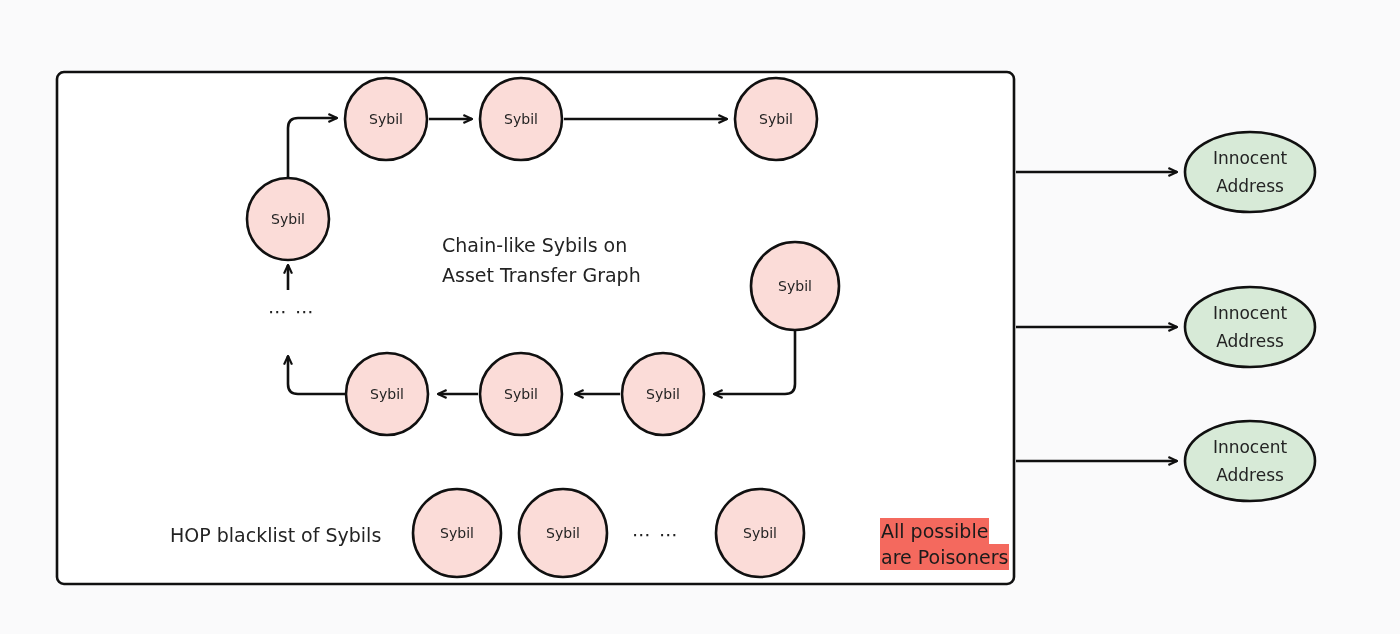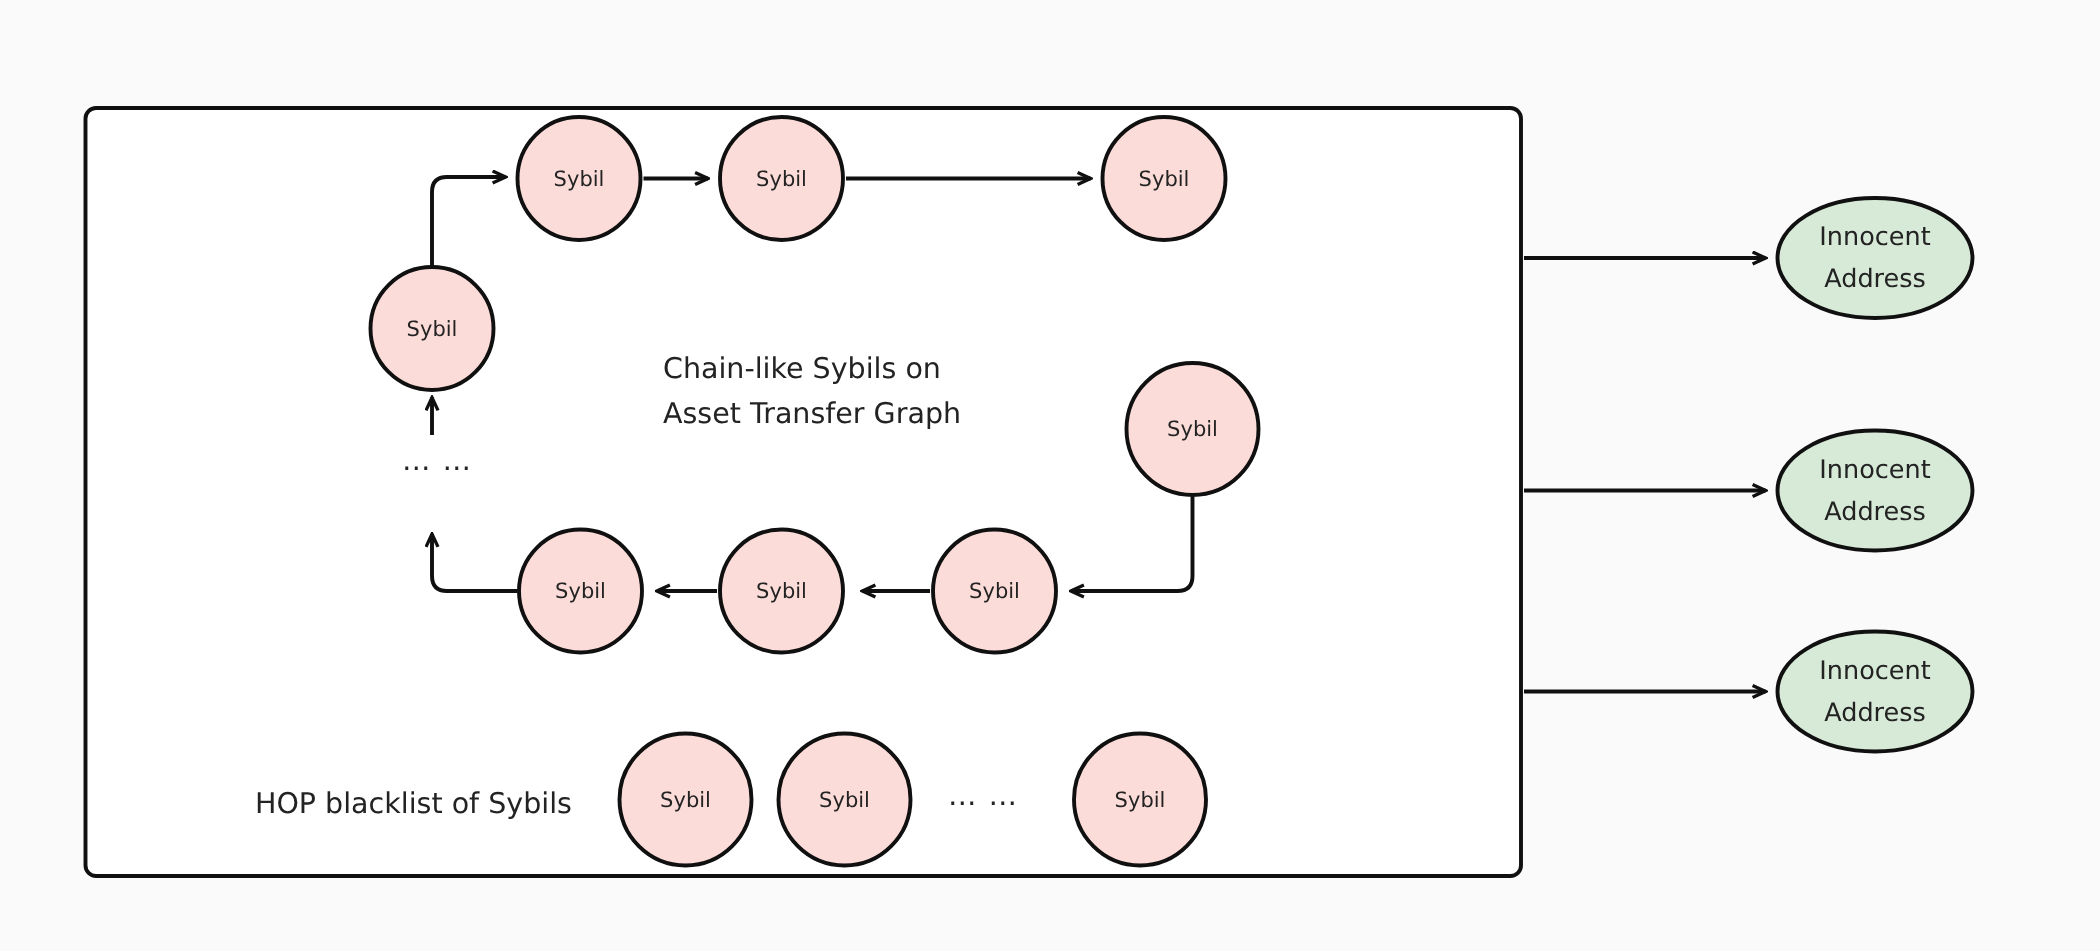--- a/index.html
+++ b/index.html
@@ -183,14 +183,18 @@
     </g>
 
     <text class="caption-text" x="442" y="252">Chain-like Sybils on</text>
     <text class="caption-text" x="442" y="282">Asset Transfer Graph</text>
     <text class="caption-text" x="170" y="542">HOP blacklist of Sybils</text>
 
     <text class="ellipsis-dots" x="268" y="318">⋯ ⋯</text>
     <text class="ellipsis-dots" x="632" y="541">⋯ ⋯</text>
   </svg>
 
+  <div class="highlight-box" style="left:880px; top:518px;">
+    <span>All possible</span><br>
+    <span>are Poisoners</span>
+  </div>
 
 </div>
 
 </body></html>

